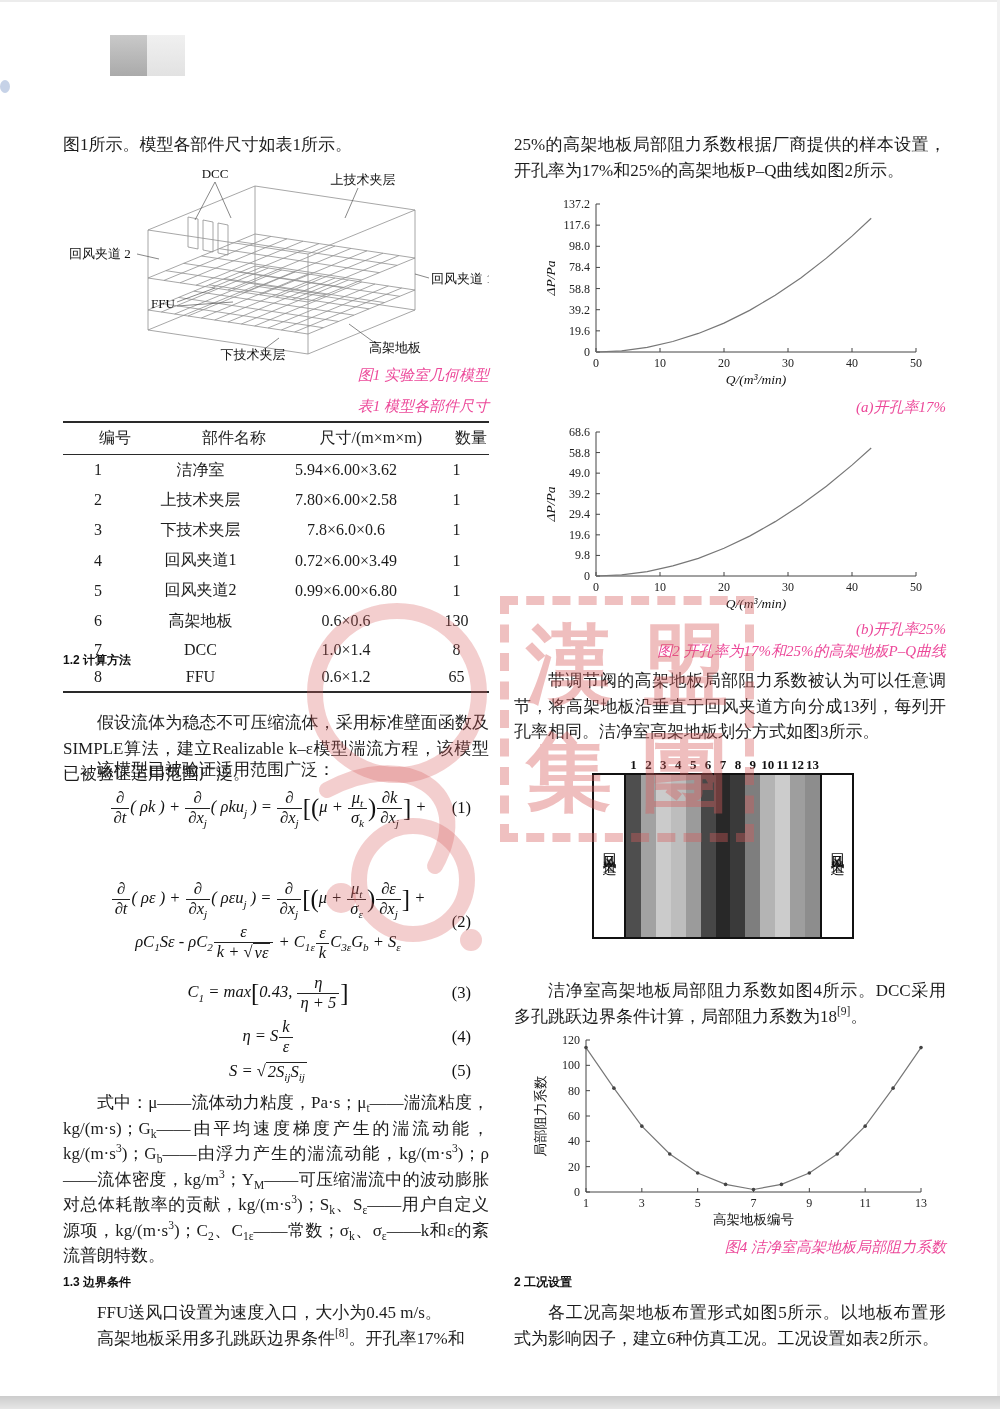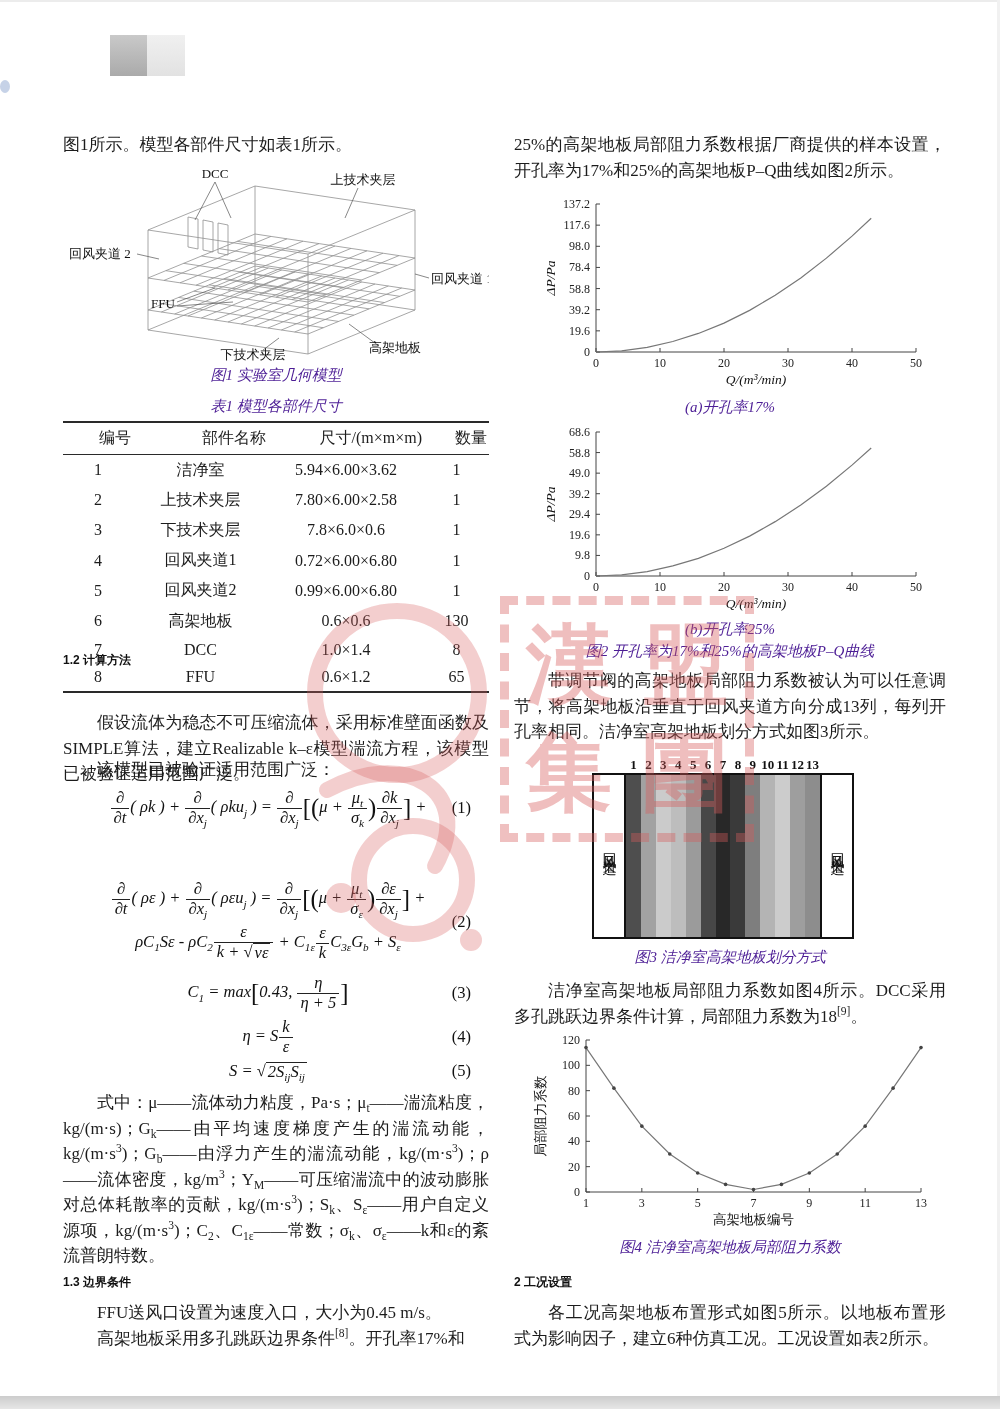--- a/index.html
+++ b/index.html
@@ -2,21 +2,21 @@
 <html><head>
 <meta charset="utf-8">
 <style>
   html,body{margin:0;padding:0;background:#e9e9e7;}
   .page{position:relative;width:1000px;height:1409px;background:#ffffff;margin:0 auto;
         font-family:"Liberation Serif","DejaVu Serif",serif;color:#1c1c1c;overflow:hidden;}
   .abs{position:absolute;}
   p.body{font-size:17px;line-height:25.5px;text-align:justify;margin:0;}
   .indent{text-indent:2em;}
   h3.sec{font-family:"Liberation Sans","DejaVu Sans",sans-serif;font-size:12px;font-weight:bold;margin:0;color:#111;}
-  .caption{font-size:15px;text-align:center;font-style:italic;color:#4c1d95;}
+  .caption{font-size:15px;text-align:right;font-style:italic;color:#ec4899;}
   
   .eq{position:absolute;font-style:italic;font-size:16.5px;color:#111;}
   .eqline{display:block;text-align:center;line-height:1.3;padding:2px 0;}
   .eqnum{position:absolute;right:2px;top:50%;transform:translateY(-50%);font-style:normal;}
   .mfrac{display:inline-flex;flex-direction:column;vertical-align:middle;text-align:center;margin:0 1px;}
   .mnum{display:block;border-bottom:1px solid #222;padding:0 3px;line-height:1.15;}
   .mden{display:block;padding:0 3px;line-height:1.15;}
   sub,sup{font-size:68%;line-height:0;}
   .msqrt{display:inline-flex;align-items:flex-start;vertical-align:middle;}
   .mrad{line-height:1.15;}
@@ -182,21 +182,21 @@
           </tr>
           <tr>
             <td>3</td>
             <td>下技术夹层</td>
             <td>7.8×6.0×0.6</td>
             <td>1</td>
           </tr>
           <tr>
             <td>4</td>
             <td>回风夹道1</td>
-            <td>0.72×6.00×6.80</td>
+            <td>0.72×6.00×3.49</td>
             <td>1</td>
           </tr>
           <tr>
             <td>5</td>
             <td>回风夹道2</td>
             <td>0.99×6.00×6.80</td>
             <td>1</td>
           </tr>
           <tr>
             <td>6</td>
@@ -414,21 +414,20 @@
             <div class="stripe" style="background: rgb(180, 180, 180);"></div>
             <div class="stripe" style="background: rgb(204, 204, 204);"></div>
             <div class="stripe" style="background: rgb(158, 158, 158);"></div>
             <div class="stripe" style="background: rgb(141, 141, 141);"></div>
           </div>
         <div class="f3side">
           <span>回风夹道 2</span>
         </div>
       </div>
     </div>
-    <div class="caption abs" style="top:948px;width:432px;">图3  洁净室高架地板划分方式</div>
 
     <p class="body indent abs" style="top:978px;width:432px;">洁净室高架地板局部阻力系数如图4所示。DCC采用多孔跳跃边界条件计算，局部阻力系数为18<sup>[9]</sup>。</p>
 
     <svg class="abs" style="top:1032px;left:18px;" width="405" height="200">
         <line x1="54" y1="160" x2="389" y2="160" stroke="#444" stroke-width="1"></line>
         <line x1="54" y1="160" x2="54" y2="8" stroke="#444" stroke-width="1"></line>
         <line x1="54" y1="160" x2="54" y2="156" stroke="#444" stroke-width="1"></line>
         <text x="54" y="175" text-anchor="middle" class="tick">1</text>
         <line x1="109.83333333333333" y1="160" x2="109.83333333333333" y2="156" stroke="#444" stroke-width="1"></line>
         <text x="109.83333333333333" y="175" text-anchor="middle" class="tick">3</text>

